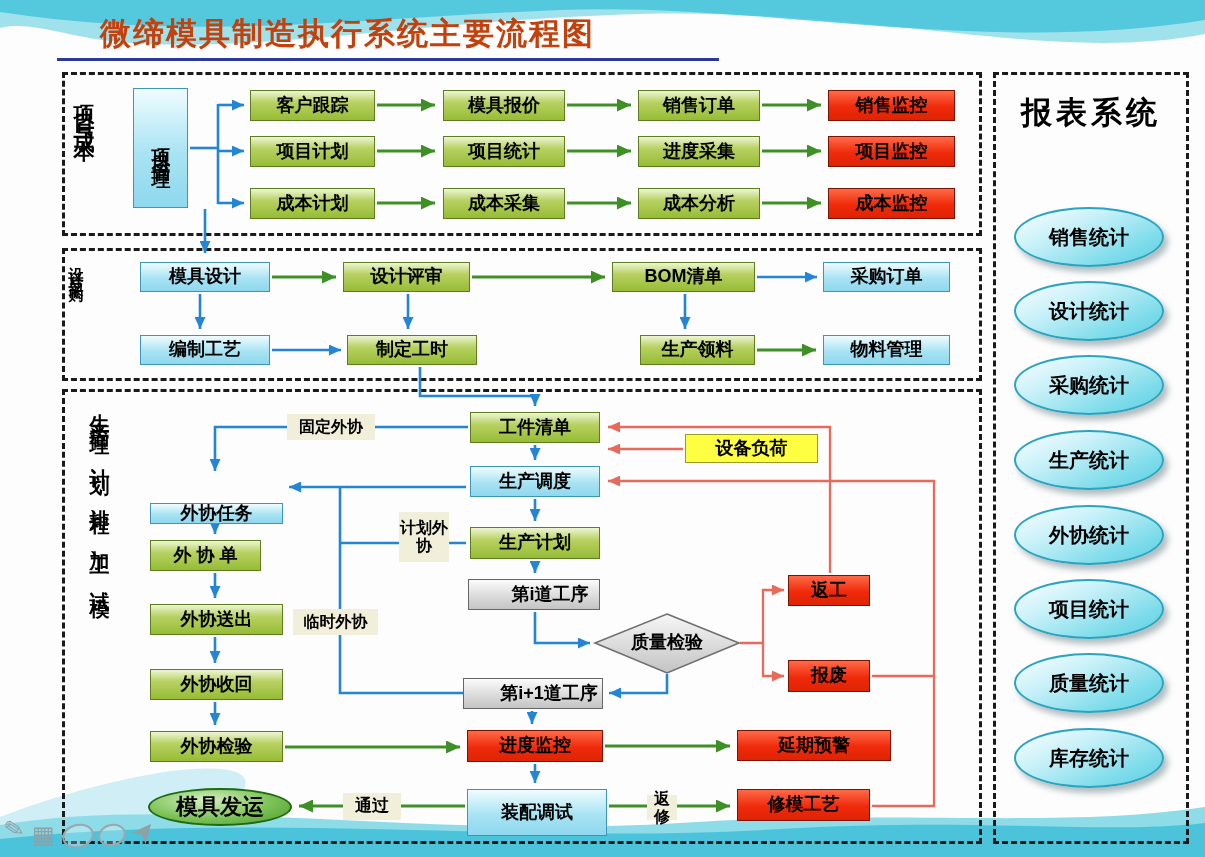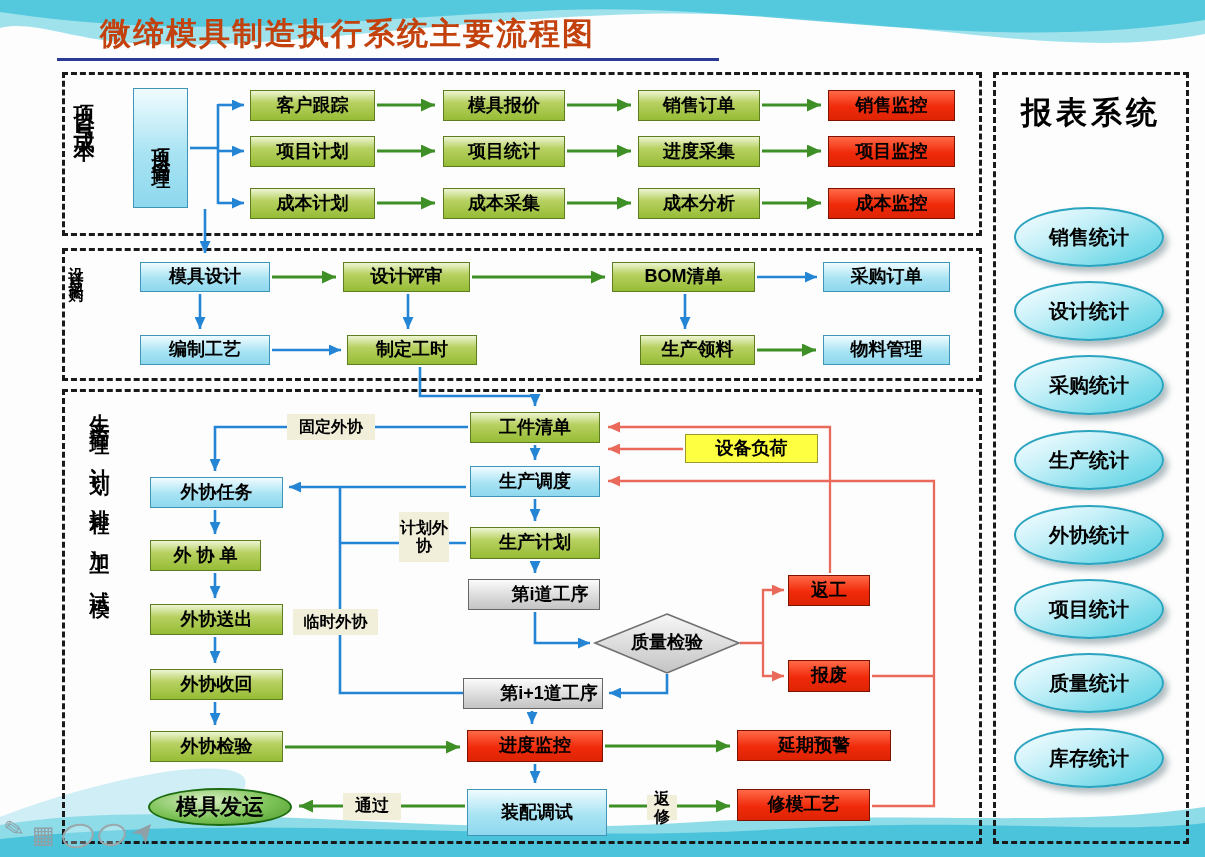--- a/index.html
+++ b/index.html
@@ -159,21 +159,21 @@
   <div class="box green" style="left:612px;top:262px;width:143px;height:30px">BOM清单</div>
   <div class="box cyan" style="left:823px;top:262px;width:127px;height:30px">采购订单</div>
   <div class="box cyan" style="left:140px;top:335px;width:130px;height:30px">编制工艺</div>
   <div class="box green" style="left:347px;top:335px;width:130px;height:30px">制定工时</div>
   <div class="box green" style="left:640px;top:335px;width:115px;height:30px">生产领料</div>
   <div class="box cyan" style="left:823px;top:335px;width:127px;height:30px">物料管理</div>
 
   <div class="box green" style="left:470px;top:412px;width:130px;height:31px">工件清单</div>
   <div class="box yellow" style="left:685px;top:434px;width:133px;height:29px">设备负荷</div>
   <div class="box cyan" style="left:470px;top:466px;width:130px;height:31px">生产调度</div>
-  <div class="box cyan" style="left:150px;top:477px;width:133px;height:31px">外协任务</div>
+  <div class="box cyan" style="left:150px;top:503px;width:133px;height:21px">外协任务</div>
   <div class="box green" style="left:470px;top:527px;width:130px;height:32px">生产计划</div>
   <div class="box green" style="left:150px;top:540px;width:111px;height:31px">外 协 单</div>
   <div class="box gray" style="left:468px;top:579px;width:132px;height:31px">第i道工序</div>
   <div class="box green" style="left:150px;top:604px;width:133px;height:31px">外协送出</div>
   <div class="box plain" style="left:597px;top:614px;width:140px;height:58px">质量检验</div>
   <div class="box red" style="left:788px;top:575px;width:82px;height:31px">返工</div>
   <div class="box red" style="left:788px;top:660px;width:82px;height:32px">报废</div>
   <div class="box green" style="left:150px;top:669px;width:133px;height:31px">外协收回</div>
   <div class="box gray" style="left:463px;top:678px;width:140px;height:31px">第i+1道工序</div>
   <div class="box green" style="left:150px;top:731px;width:133px;height:31px">外协检验</div>

